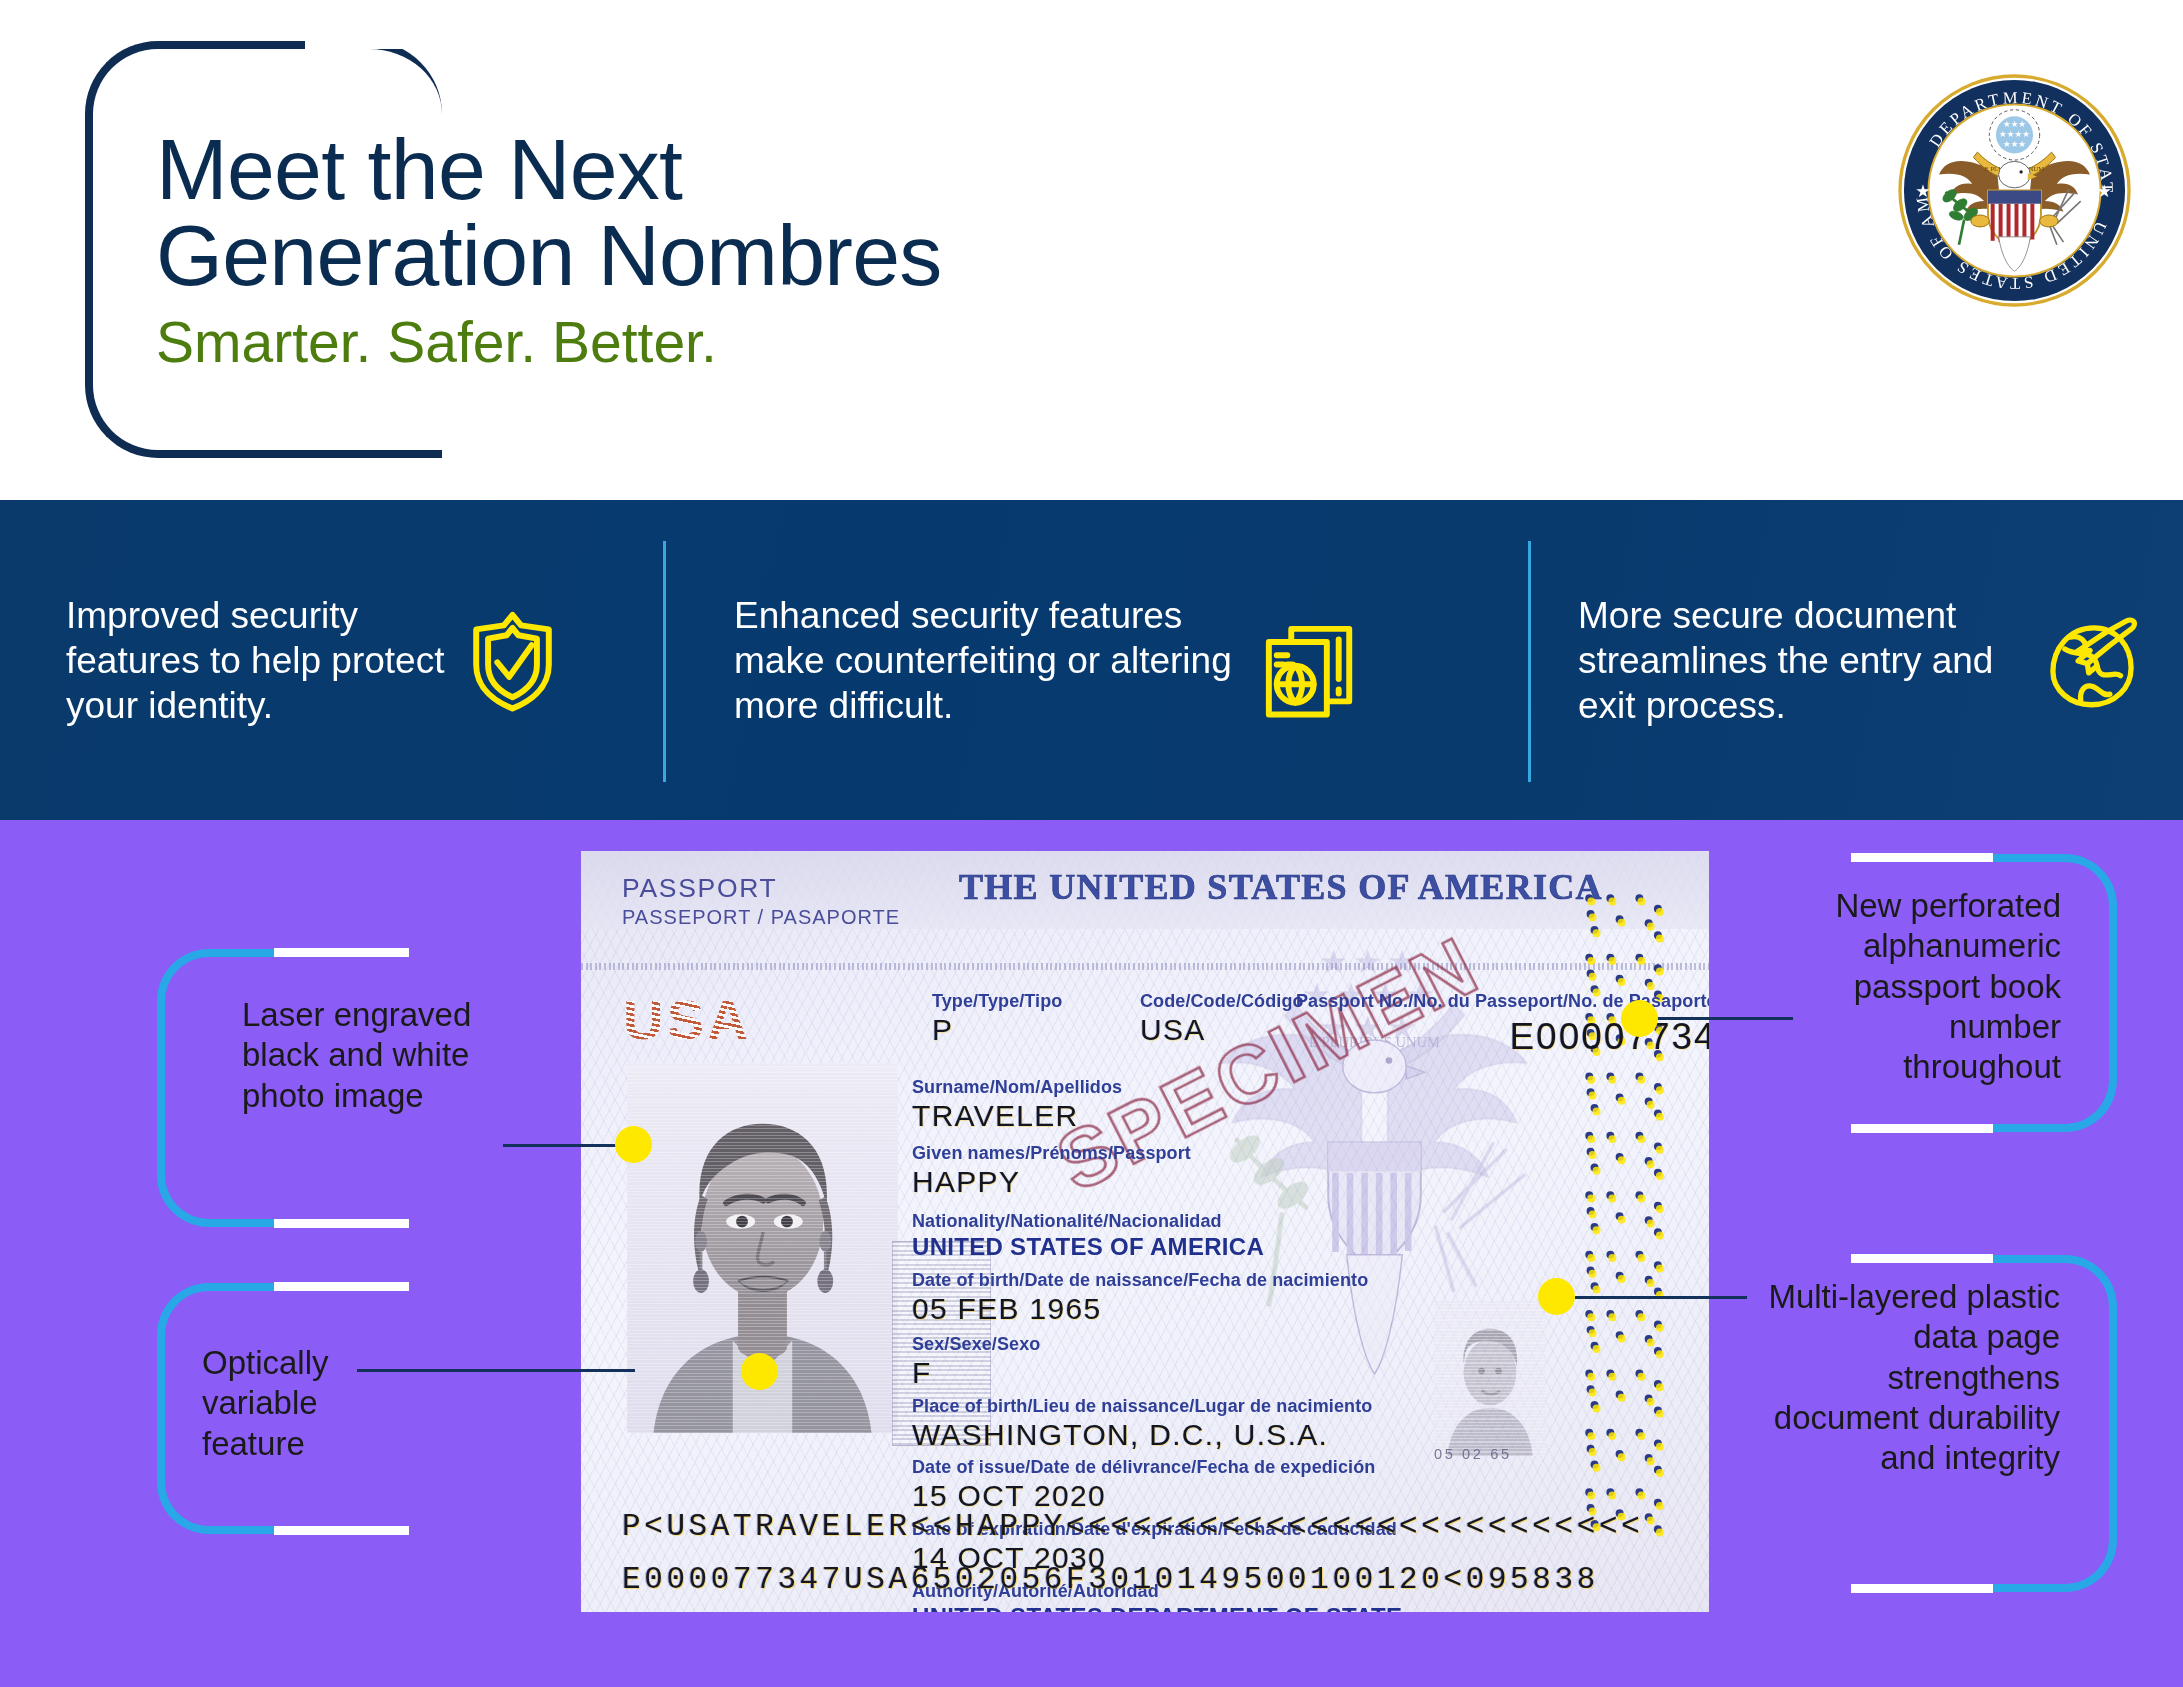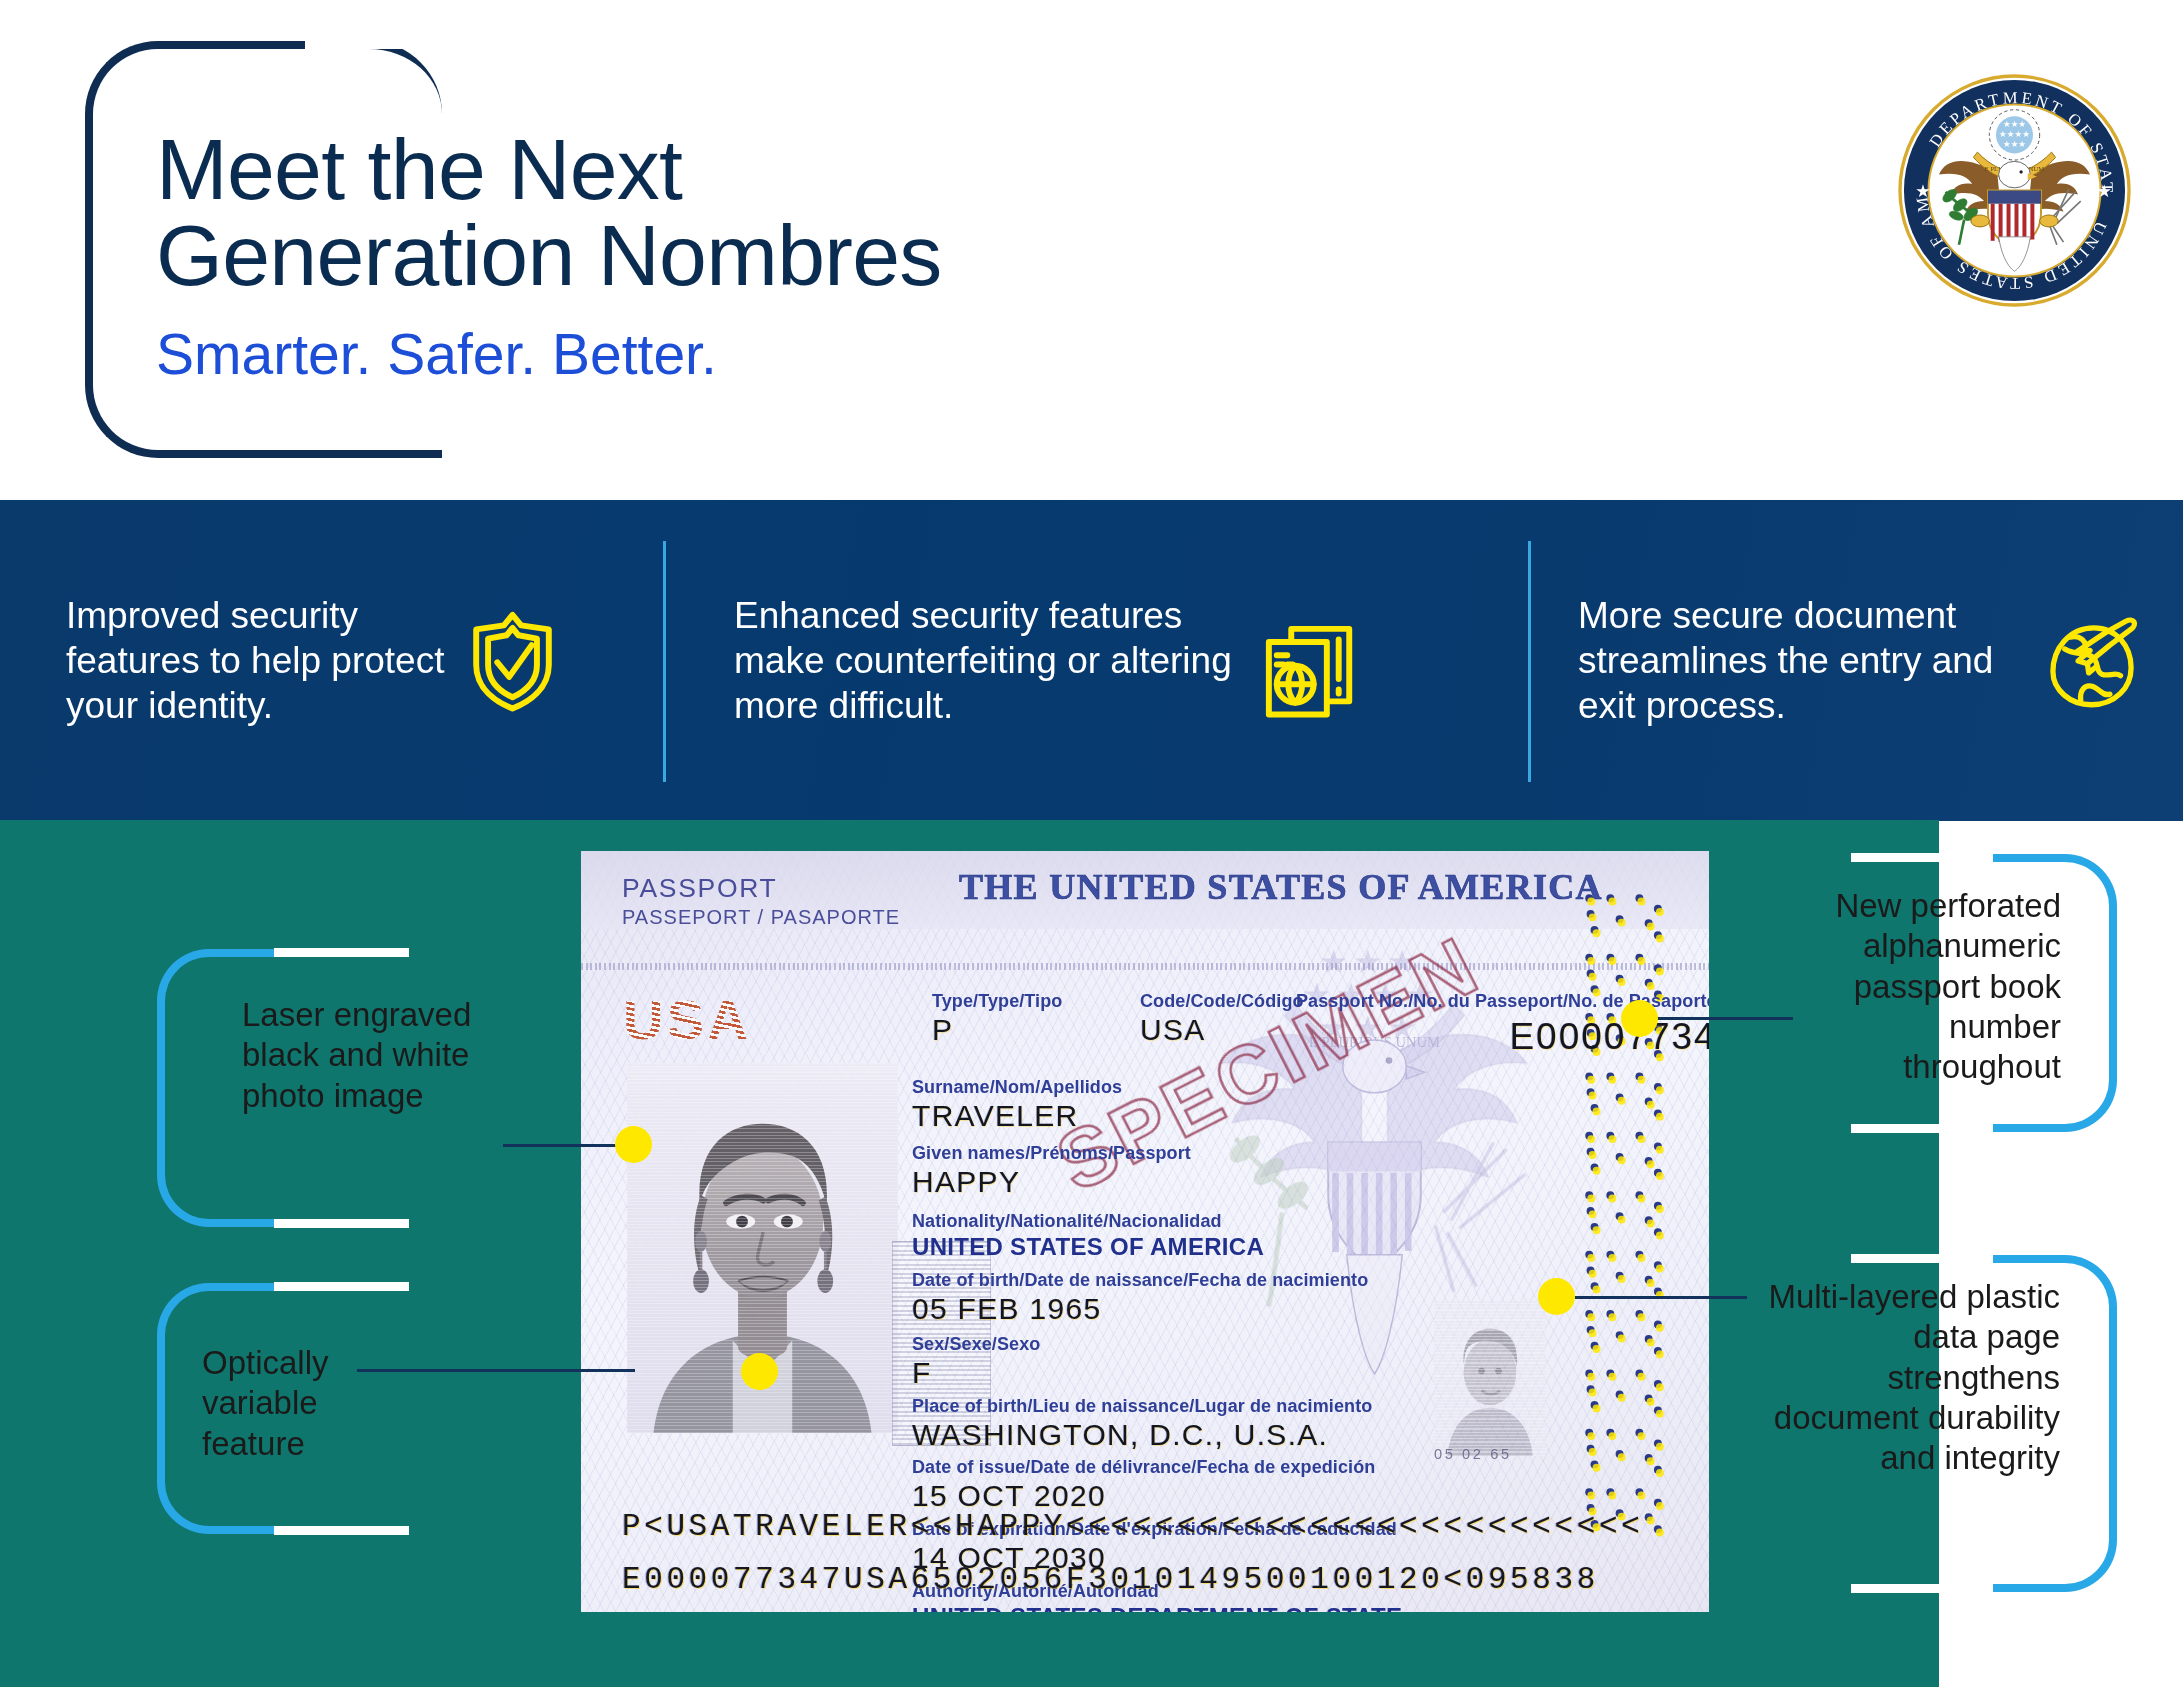--- a/index.html
+++ b/index.html
@@ -27,22 +27,22 @@
     content: ""; position: absolute; left: 212px; top: -8px;
     width: 159px; height: 8px; background: #ffffff;
   }
 
   #title-block { position: absolute; left: 142px; top: 126px; width: 1191px; }
   .title-line {
     font-size: 86px; line-height: 1.0; letter-spacing: -0.7px;
     color: #0b2c51; font-weight: 400; white-space: nowrap;
   }
   #subtitle {
-    font-size: 57px; line-height: 1.05; margin-top: 27px;
-    color: #1d4ed8; font-weight: 400; white-space: nowrap;
+    font-size: 57px; line-height: 1.05; margin-top: 15px;
+    color: #4d7c0f; font-weight: 400; white-space: nowrap;
   }
 
   #seal { position: absolute; left: 1884px; top: 74px; width: 233px; height: 233px; }
 
   
   #banner {
     position: absolute; left: 0; top: 500px; width: 2183px; height: 321px;
     background: linear-gradient(100deg, #0a3a6c 0%, #063a6f 40%, #093a6e 70%, #0d3f75 100%);
   }
   .divider {
@@ -59,21 +59,21 @@
   .feature-icon { flex: 0 0 auto; }
 
   #feature-1 { left: 66px; width: 556px; }
   #feature-1 .feature-text { width: 397px; }
   #feature-2 { left: 734px; width: 748px; }
   #feature-2 .feature-text { width: 523px; }
   #feature-3 { left: 1578px; width: 569px; }
   #feature-3 .feature-text { width: 470px; }
 
   
-  #main { position: absolute; left: 0; top: 820px; width: 1939px; height: 867px; background: #0f766e; }
+  #main { position: absolute; left: 0; top: 820px; width: 2183px; height: 867px; background: #8b5cf6; }
 
   
   #passport {
     position: absolute; left: 581px; top: 31px;
     width: 1128px; height: 761px;
     background:
       repeating-linear-gradient(118deg, rgba(150,150,210,0.13) 0px, rgba(150,150,210,0.13) 1.3px, rgba(255,255,255,0) 1.3px, rgba(255,255,255,0) 8.6px),
       repeating-linear-gradient(62deg, rgba(140,150,205,0.10) 0px, rgba(140,150,205,0.10) 1.3px, rgba(255,255,255,0) 1.3px, rgba(255,255,255,0) 10px),
       linear-gradient(165deg, #e5e4f2 0%, #eeeefa 18%, #f4f5fc 45%, #edeef8 75%, #e8e6f2 100%);
     overflow: hidden;

